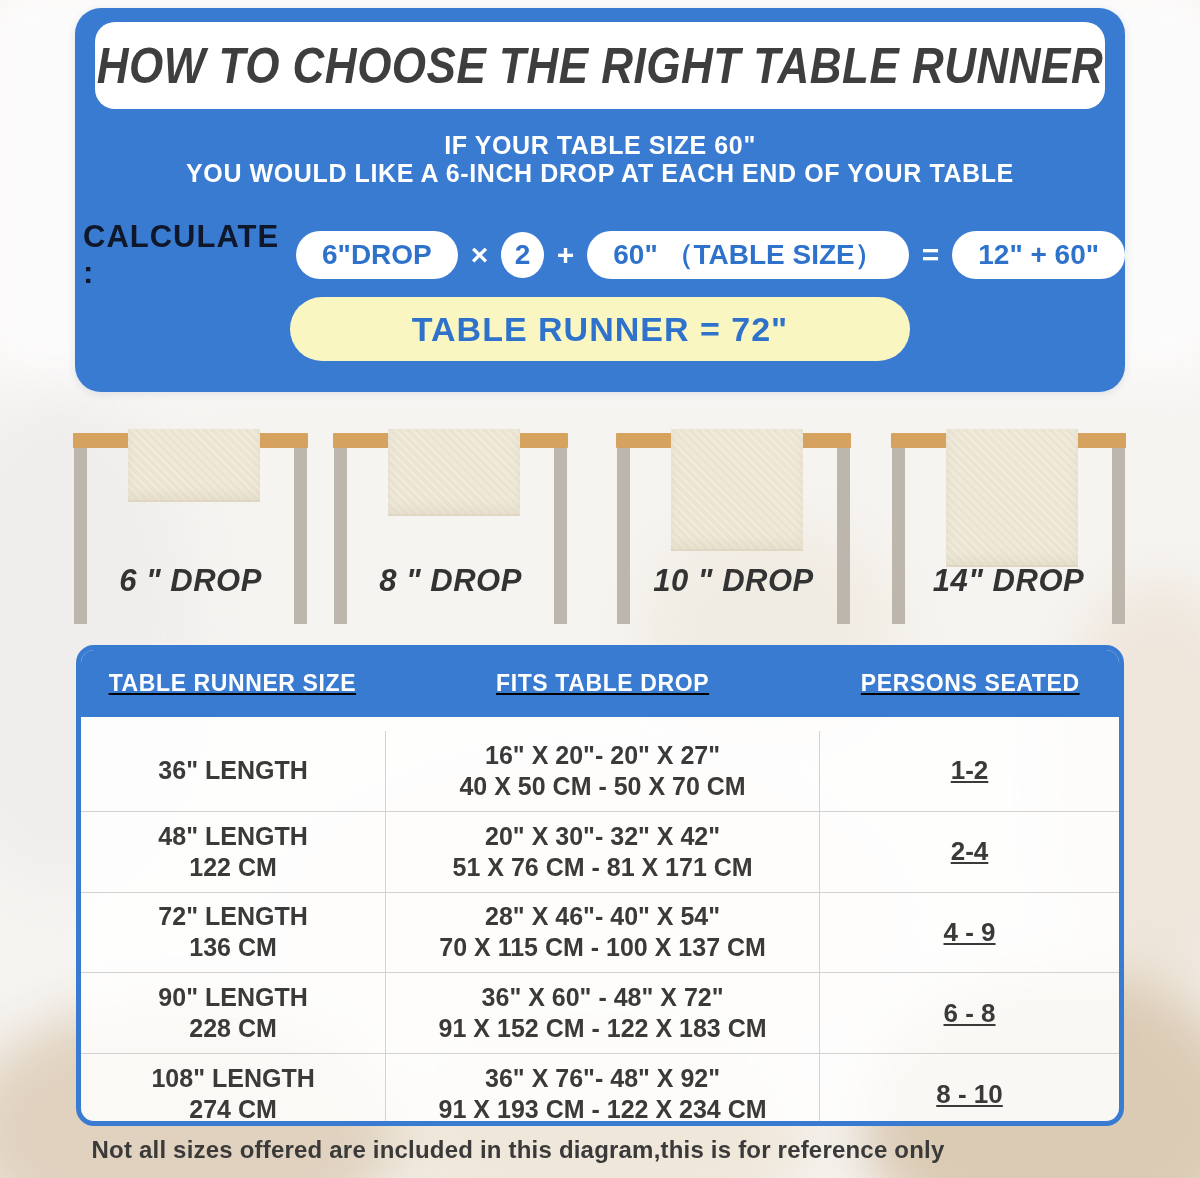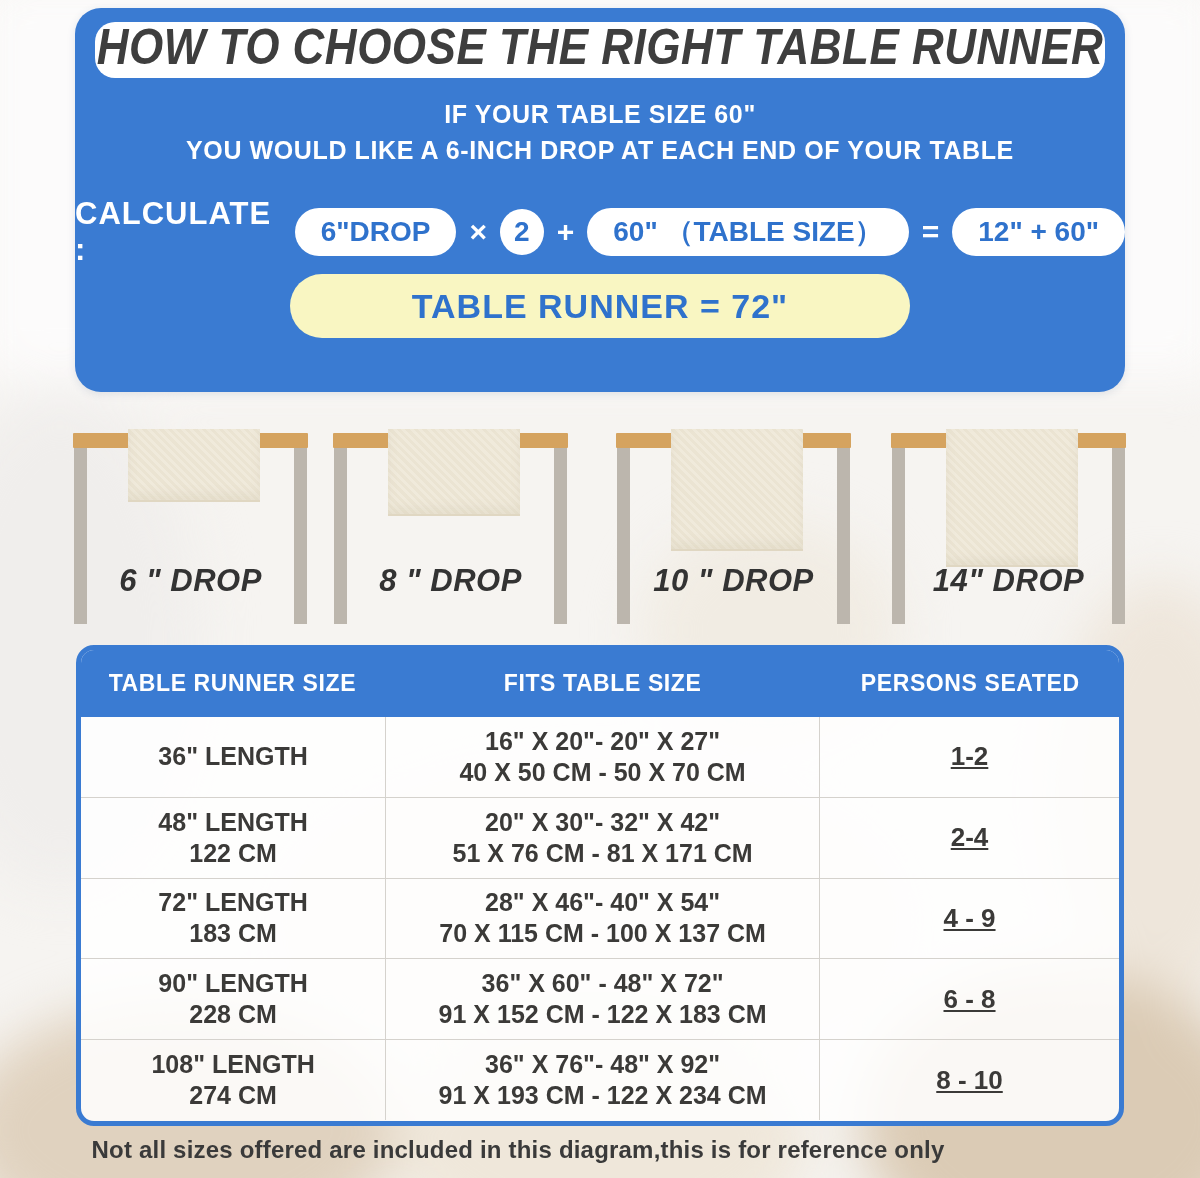--- a/index.html
+++ b/index.html
@@ -34,39 +34,39 @@
   .b7{left:20px;top:20px;width:1240px;height:400px;background:#fcfbfb;border-radius:0;}
   .b8{left:680px;top:560px;width:260px;height:220px;background:#f1ece3;}
 
   
   .top-panel{
     position:absolute;left:75px;top:8px;width:1050px;height:384px;
     background:var(--panel-blue);border-radius:26px;z-index:2;
     box-shadow:0 2px 8px rgba(40,70,120,.12);
   }
   .title-banner{
-    margin:14px 20px 0;height:56px;background:#fff;border-radius:20px;
-    display:flex;align-items:flex-start;justify-content:center;
+    margin:14px 20px 0;height:87px;background:#fff;border-radius:20px;
+    display:flex;align-items:center;justify-content:center;
   }
   .title-banner h1{
     font-size:44px;font-weight:bold;font-style:italic;
     color:var(--title-gray);letter-spacing:.5px;white-space:nowrap;
     transform:scaleY(1.12);
   }
   .sub1,.sub2{
     text-align:center;color:#fff;font-weight:bold;letter-spacing:.6px;
     font-size:25px;line-height:28px;
   }
   .sub1{margin-top:22px;}
-  .sub2{margin-top:8px;}
+  .sub2{}
   .calc-row{
     margin-top:42px;display:flex;align-items:center;justify-content:center;
     gap:13px;height:52px;
   }
-  .calc-label{font-size:31px;font-weight:bold;color:#ffffff;letter-spacing:1px;}
+  .calc-label{font-size:31px;font-weight:bold;color:#0f172a;letter-spacing:1px;margin-left:8px;}
   .pill{
     background:#fff;color:var(--pill-text-blue);font-weight:bold;font-size:28px;
     border-radius:40px;padding:10px 26px;line-height:1;white-space:nowrap;
   }
   .pill.circle{
     width:46px;height:46px;border-radius:50%;padding:0;
     display:flex;align-items:center;justify-content:center;
   }
   .op{font-size:30px;font-weight:bold;color:#fff;}
   .result-banner{
@@ -114,21 +114,22 @@
   
   .size-panel{
     position:absolute;left:76px;top:645px;width:1048px;height:481px;
     border:5px solid var(--panel-blue);border-radius:18px;
     background:rgba(255,255,255,.86);overflow:hidden;z-index:2;
   }
   .thead{
     height:68px;background:var(--panel-blue);
     display:grid;grid-template-columns:29.3% 41.9% 28.8%;
     align-items:center;
-    margin:-1px -1px 0 -1px;
+    margin:-1px -1px 14px -1px;
+    text-decoration:underline;
   }
   .th{
     text-align:center;color:#fff;font-weight:bold;font-size:23px;letter-spacing:.6px;
   }
   .tbody{display:flex;flex-direction:column;height:calc(100% - 68px);}
   .trow{
     flex:1;display:grid;grid-template-columns:29.3% 41.9% 28.8%;align-items:center;
   }
   .trow + .trow{border-top:1px solid #d5d2cd;}
   .td{
@@ -209,21 +210,21 @@
       <div class="leg leg-l"></div>
       <div class="leg leg-r"></div>
       <div class="runner"></div>
       <figcaption class="drop-label">14" DROP</figcaption>
     </figure>
   </div>
 
   <section class="size-panel">
     <div class="thead">
       <div class="th">TABLE RUNNER SIZE</div>
-      <div class="th">FITS TABLE SIZE</div>
+      <div class="th">FITS TABLE DROP</div>
       <div class="th">PERSONS SEATED</div>
     </div>
     <div class="tbody">
 
       <div class="trow">
         <div class="td col1">
           <div>36" LENGTH</div>
         </div>
         <div class="td col2">
           <div>16" X 20"- 20" X 27"</div>
@@ -240,21 +241,21 @@
         <div class="td col2">
           <div>20" X 30"- 32" X 42"</div>
           <div>51 X 76 CM - 81 X 171 CM</div>
         </div>
         <div class="td col3">2-4</div>
       </div>
 
       <div class="trow">
         <div class="td col1">
           <div>72" LENGTH</div>
-          <div>183 CM</div>
+          <div>136 CM</div>
         </div>
         <div class="td col2">
           <div>28" X 46"- 40" X 54"</div>
           <div>70 X 115 CM - 100 X 137 CM</div>
         </div>
         <div class="td col3">4 - 9</div>
       </div>
 
       <div class="trow">
         <div class="td col1">

